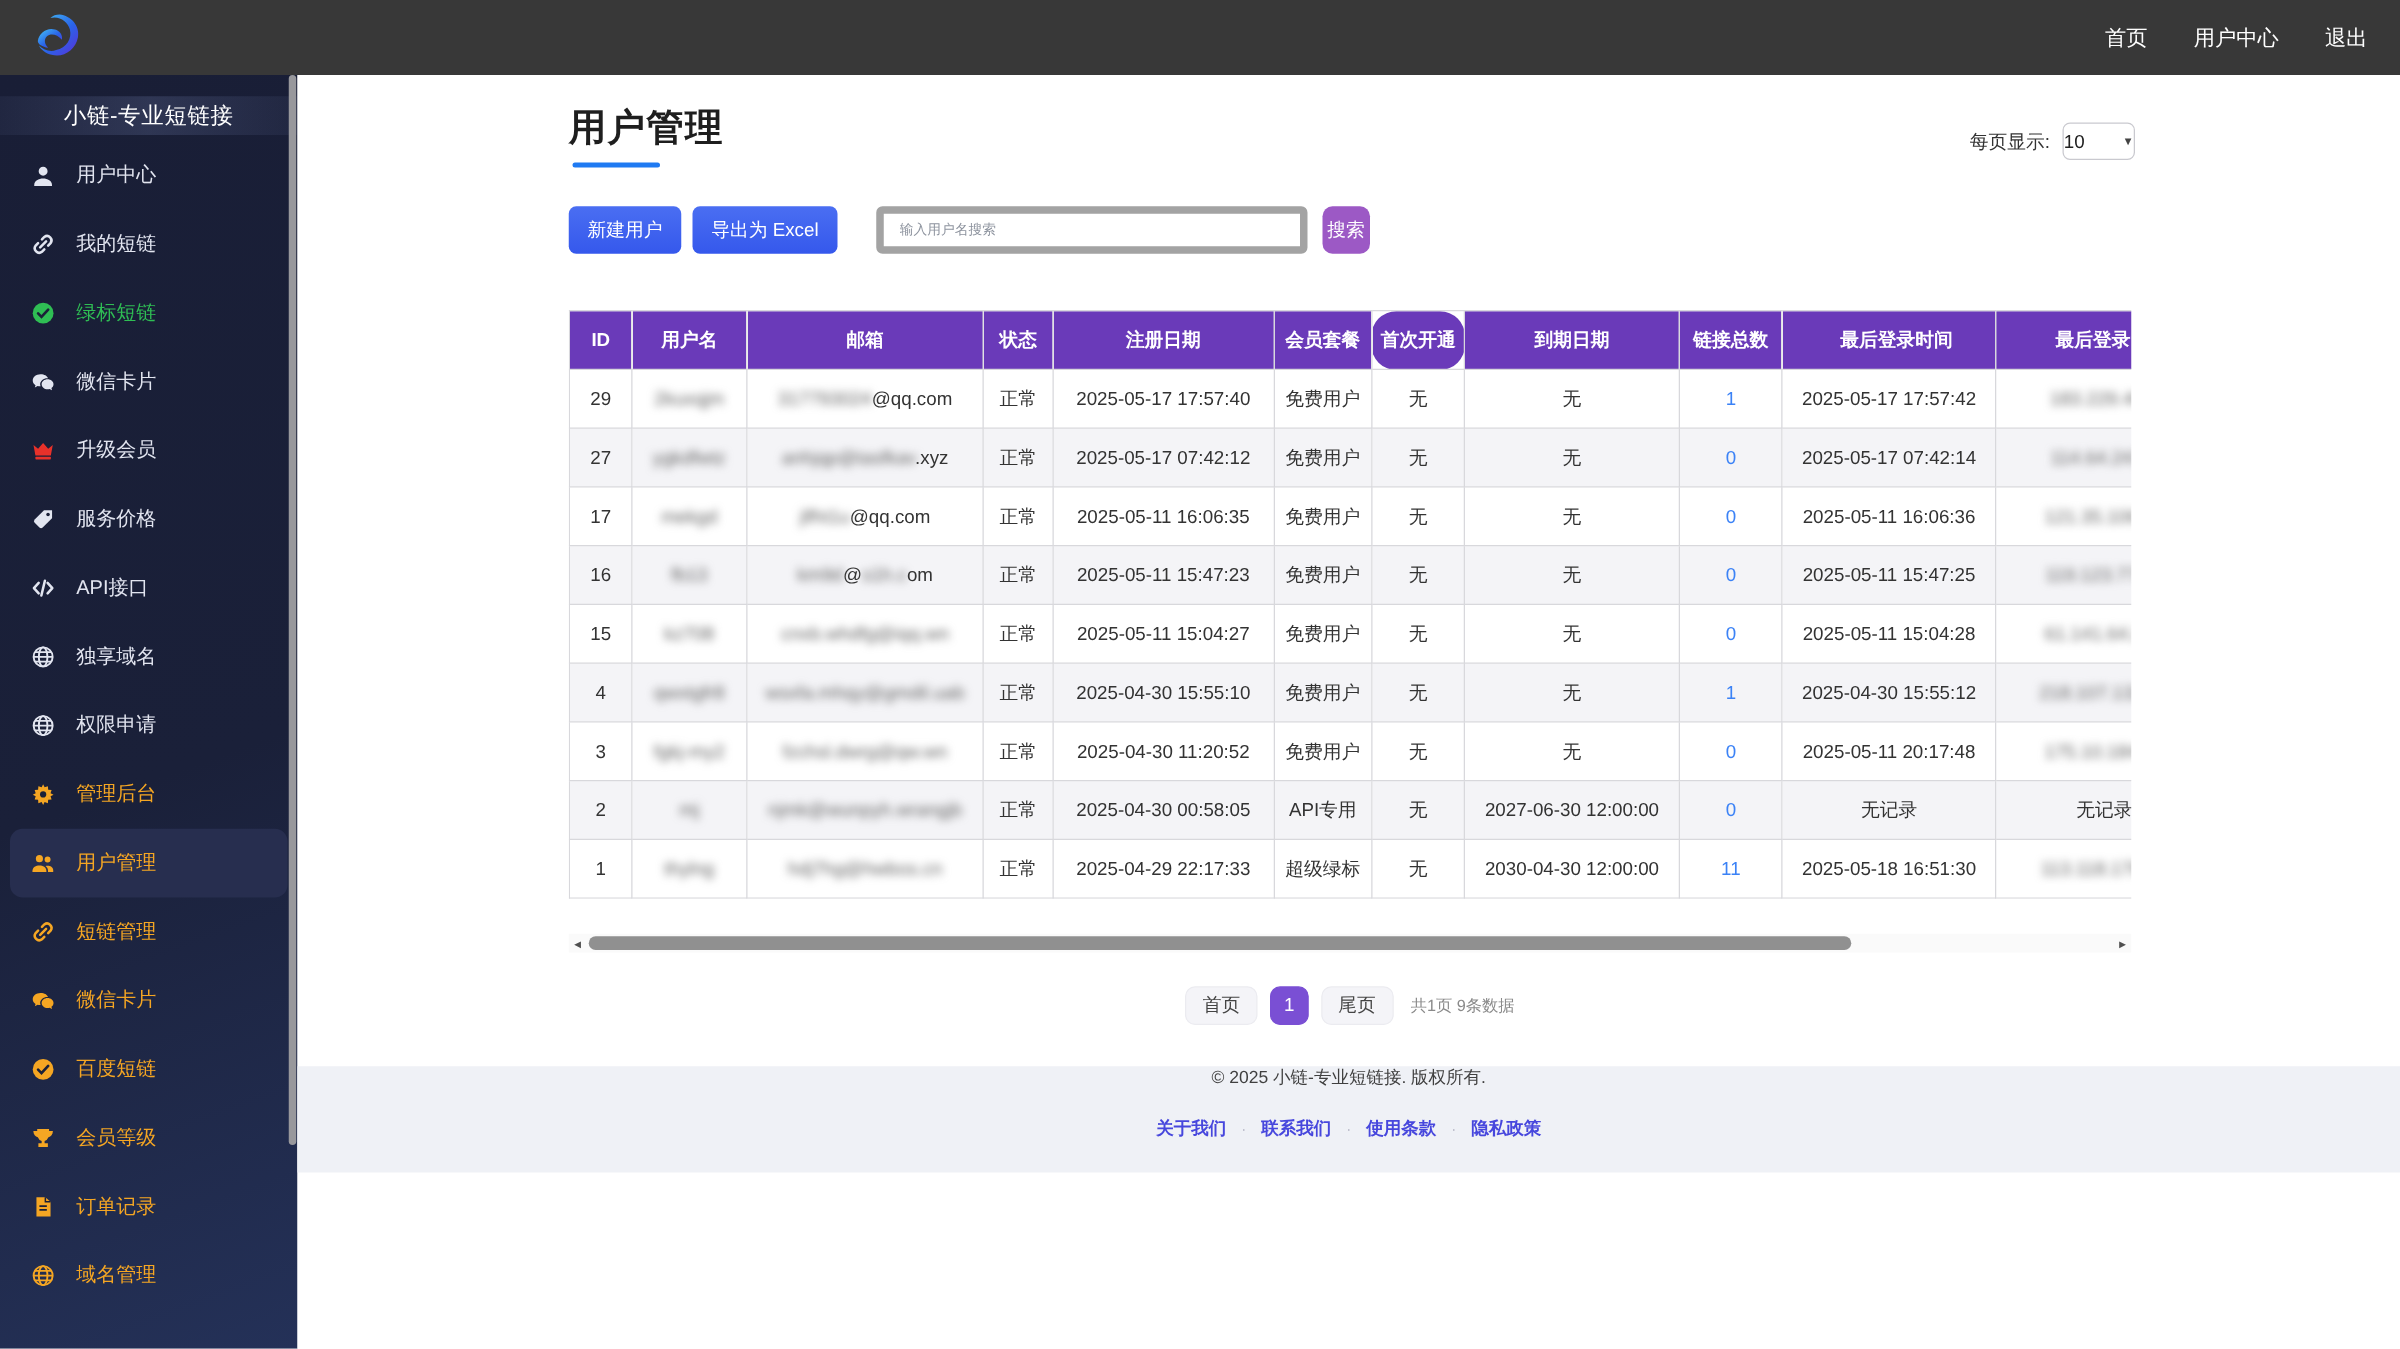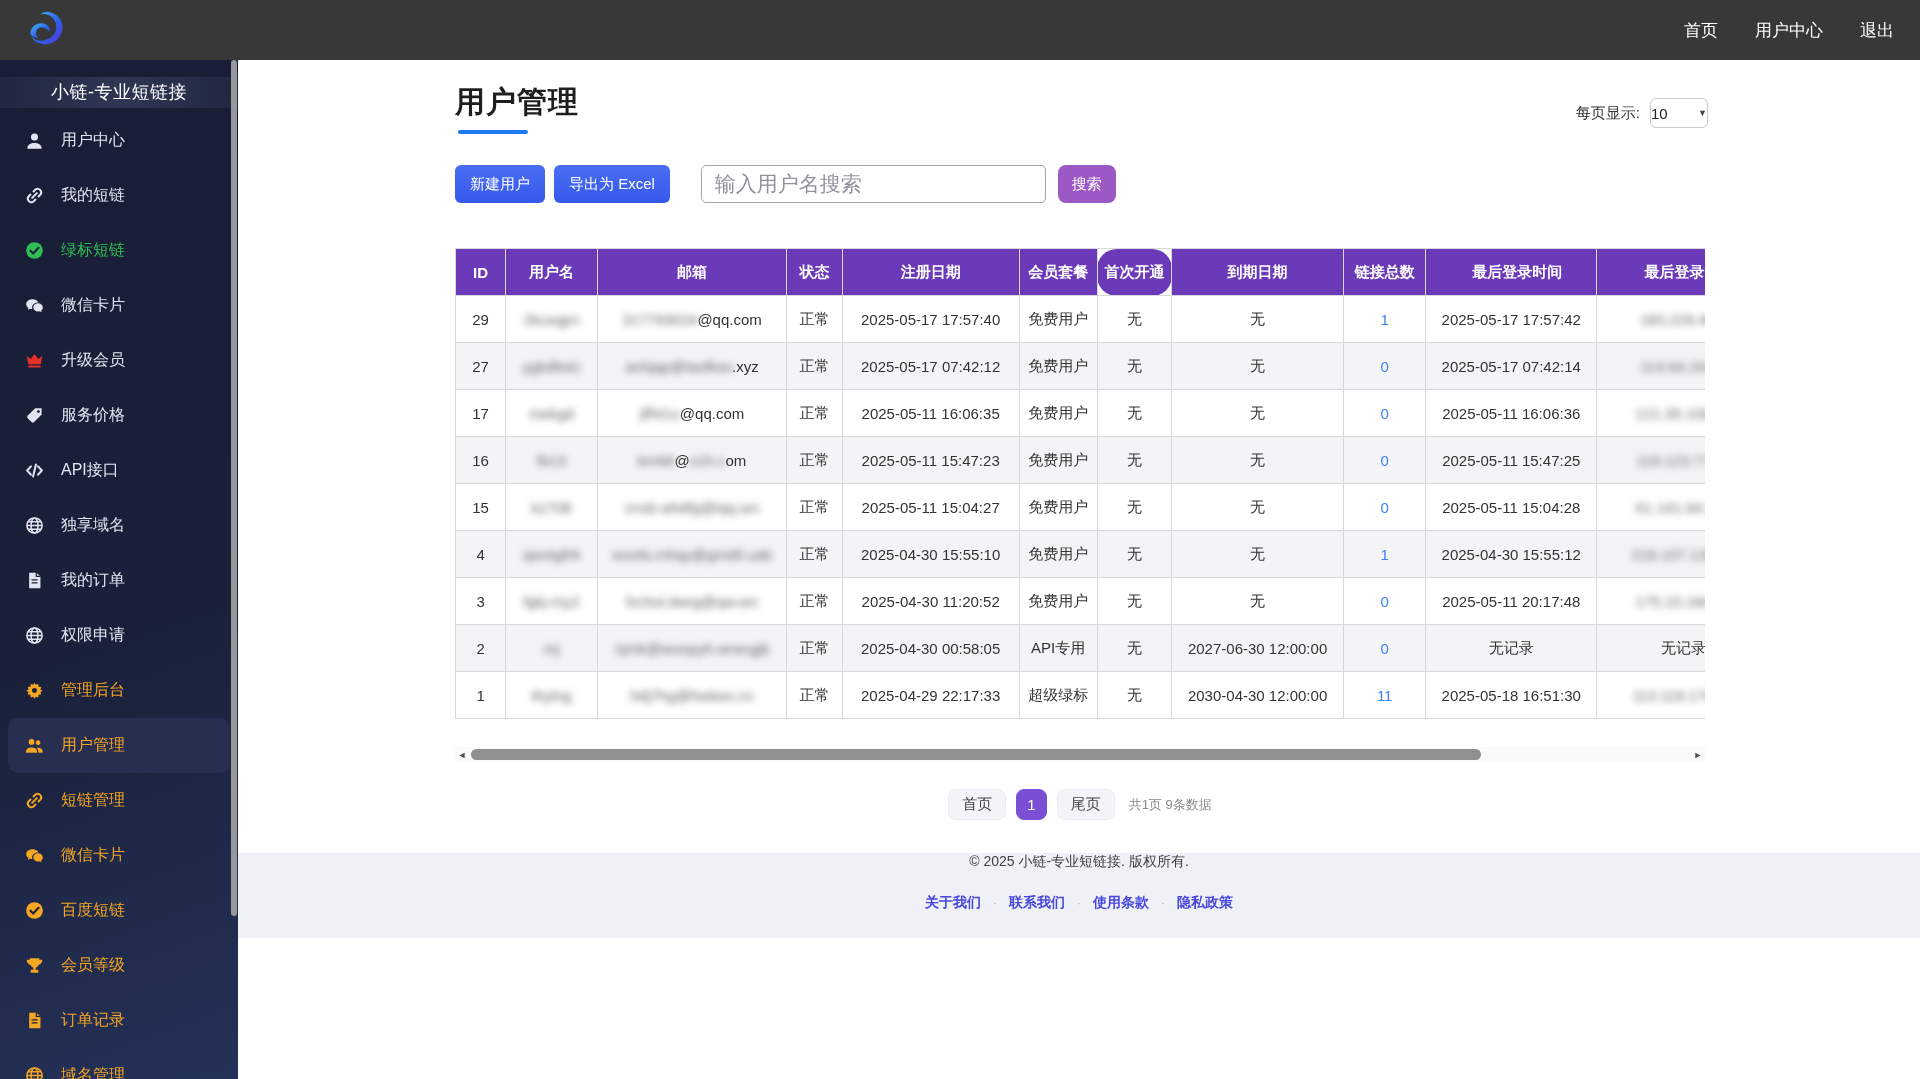--- a/index.html
+++ b/index.html
@@ -36,23 +36,23 @@
   .title-underline{position:absolute;left:220px;top:70px;width:70px;height:4px;background:#1f7af2;border-radius:2px}
 
   .perpage{position:absolute;top:38px;right:212px;display:flex;align-items:center;gap:10px;font-size:15px;color:#333}
   .pp-select{width:58px;height:30px;border:1px solid #c9c9cf;border-radius:6px;display:flex;align-items:center;justify-content:space-between;gap:8px;
              font-size:15px;color:#222;cursor:pointer;background:#fff}
   .pp-caret{font-size:9px;color:#444}
 
   .toolbar{position:absolute;left:217px;top:105px;display:flex;align-items:center}
   .btn{height:38px;border:none;border-radius:6px;font-size:15px;cursor:pointer;font-family:inherit}
   .btn-blue{background:linear-gradient(#4a6ef2,#3558ec);color:#fff;padding:0 15px;margin-right:9px}
-  .search-input{width:345px;height:38px;border:1px solid #a3a3a3;border-radius:5px;margin-left:22px;padding:0 13px;font-size:21px;color:#333;font-family:inherit;outline:none}
+  .search-input{width:345px;height:38px;border:6px solid #a3a3a3;border-radius:5px;margin-left:22px;padding:0 13px;font-size:11px;color:#333;font-family:inherit;outline:none}
   .search-input::placeholder{color:#8d939e}
-  .btn-purple{background:#9c59c5;color:#fff;padding:0 14px;margin-left:12px;border-radius:8px}
+  .btn-purple{background:#9c59c5;color:#fff;padding:0 4px;margin-left:12px;border-radius:8px}
 
   .table-wrap{position:absolute;left:217px;top:188px;width:1250px;overflow:hidden}
   table{border-collapse:collapse;table-layout:fixed;width:1316px}
   th{background:#6a3ab9;color:#fff;font-size:15px;font-weight:bold;height:47px;border:1px solid #d8d8dc;white-space:nowrap;overflow:hidden}
   td{height:47px;text-align:center;font-size:15px;color:#333;border:1px solid #d8d8dc;padding:0 4px;overflow:hidden;white-space:nowrap}
   tbody tr:nth-child(even) td{background:#f4f4f7}
   td.link{color:#3b82f6;cursor:pointer}
   .blur{filter:blur(3.5px);color:#666}
 
   .hscroll{position:absolute;left:217px;top:687px;width:1250px;height:15px;display:flex;align-items:center;background:#fafafa}
@@ -168,30 +168,20 @@
           <svg viewBox="0 0 16 16" fill="none" stroke="currentColor" stroke-width="1.3">
             <circle cx="8" cy="8" r="6.4"></circle>
             <ellipse cx="8" cy="8" rx="2.9" ry="6.4"></ellipse>
             <path d="M1.6 8h12.8M2.5 4.8h11M2.5 11.2h11"></path>
           </svg>
         </span>
         <span class="s-label">独享域名</span>
       </div>
       <div class="side-item c-light">
         <span class="s-icon">
-          <svg viewBox="0 0 16 16">
-            <path fill="currentColor" d="M3.5 1.5h6L13 4.5v10H3.5z"></path>
-            <path d="M9.5 1.5v3H13" fill="none" stroke="#1b2138" stroke-width="1"></path>
-            <path d="M5.5 7.5h5M5.5 10h5" fill="none" stroke="#1b2138" stroke-width="1.2"></path>
-          </svg>
-        </span>
-        <span class="s-label">我的订单</span>
-      </div>
-      <div class="side-item c-light">
-        <span class="s-icon">
           <svg viewBox="0 0 16 16" fill="none" stroke="currentColor" stroke-width="1.3">
             <circle cx="8" cy="8" r="6.4"></circle>
             <ellipse cx="8" cy="8" rx="2.9" ry="6.4"></ellipse>
             <path d="M1.6 8h12.8M2.5 4.8h11M2.5 11.2h11"></path>
           </svg>
         </span>
         <span class="s-label">权限申请</span>
       </div>
       <div class="side-item c-orange">
         <span class="s-icon">

